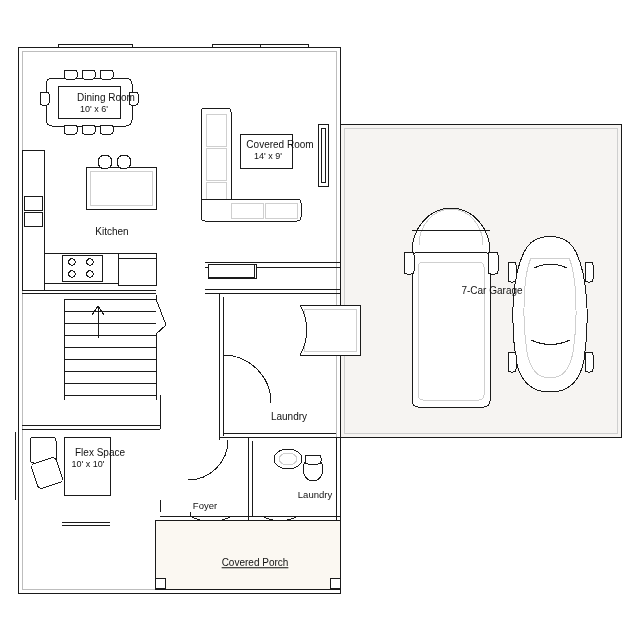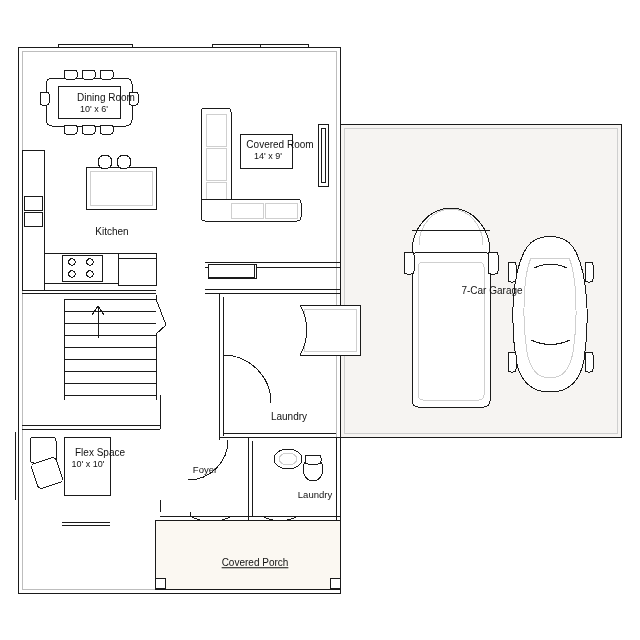--- a/index.html
+++ b/index.html
@@ -266,21 +266,21 @@
 
   <div class="lbl" style="left:277px;top:417px;">
     <span class="name">Laundry</span>
   </div>
 
   <div class="lbl" style="left:88px;top:458px;">
     <span class="name">Flex Space</span>
     <span class="dim">10' x 10'</span>
   </div>
 
-  <div class="lbl small" style="left:193px;top:470px;">
+  <div class="lbl small" style="left:193px;top:506px;">
     <span class="name">Foyer</span>
   </div>
 
   <div class="lbl small" style="left:303px;top:495px;">
     <span class="name">Laundry</span>
   </div>
 
   <div class="lbl" style="left:243px;top:563px;text-decoration:underline;">
     <span class="name">Covered Porch</span>
   </div>

